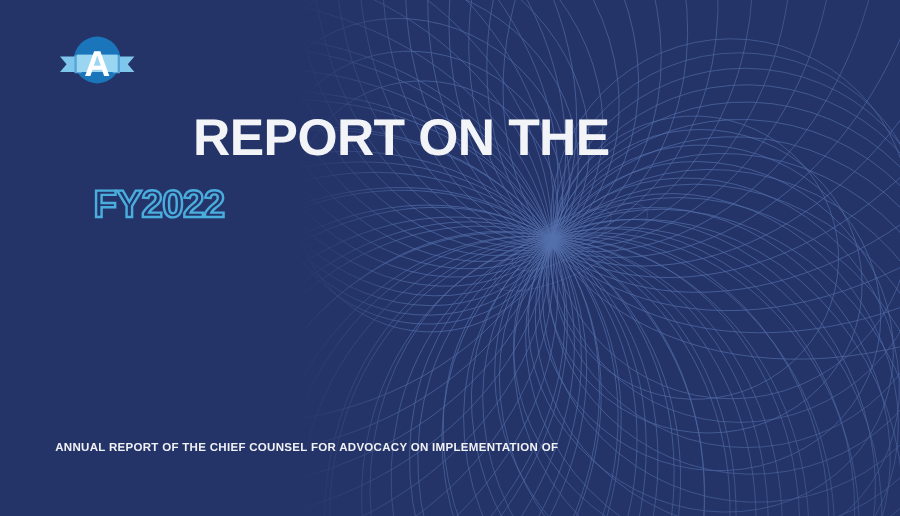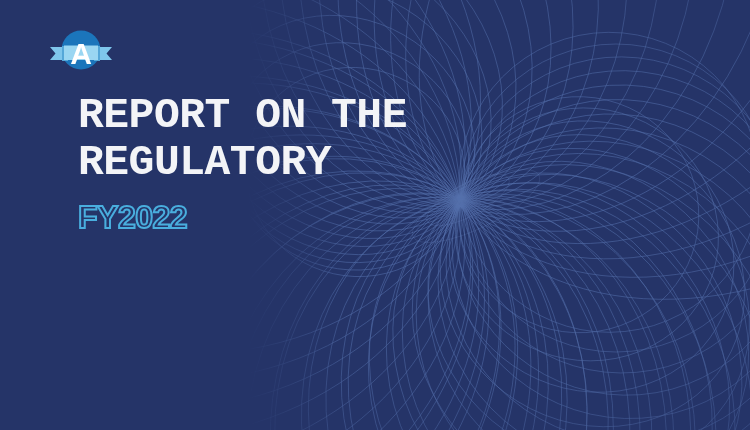--- a/index.html
+++ b/index.html
@@ -34,27 +34,28 @@
   .logo svg { display:block; width:74px; height:48px; }
 
   
   .title-block {
     position:absolute;
     left:78px; top:92px;
     width:430px;
   }
   .title-line {
     display:block;
-    font-family:Liberation Mono, monospace;
+    font-family:Liberation Sans, sans-serif;
     font-weight:bold;
     font-size:43px;
     line-height:47px;
     letter-spacing:-0.5px;
     color:#F3F4F7;
     white-space:nowrap;
+    text-align:right;
   }
 
   .fy-line {
     display:block;
     margin-top:6px;
     font-family:"Liberation Sans", sans-serif;
     font-weight:bold;
     font-size:32px;
     line-height:50px;
     letter-spacing:-0.5px;
@@ -378,20 +379,20 @@
       <path d="M56 19 L50 19 L50 34 L56 34 Z" fill="#55A7D8"></path>
 
       <rect x="20" y="18.5" width="34" height="14.5" fill="#9AD6F2"></rect>
 
       <text x="37" y="36.5" text-anchor="middle" font-family="Liberation Sans, sans-serif" font-size="30" font-weight="bold" fill="#FFFFFF">A</text>
     </svg>
   </div>
 
   <div class="title-block">
     <span class="title-line">REPORT ON THE</span>
-    <span class="title-line">REGULATORY</span>
     <span class="fy-line">FY2022</span>
   </div>
 
   <div class="footer">
+    <span class="footer-line">ANNUAL REPORT OF THE CHIEF COUNSEL FOR ADVOCACY ON IMPLEMENTATION OF</span>
   </div>
 
 </div>
 
 </body></html>

